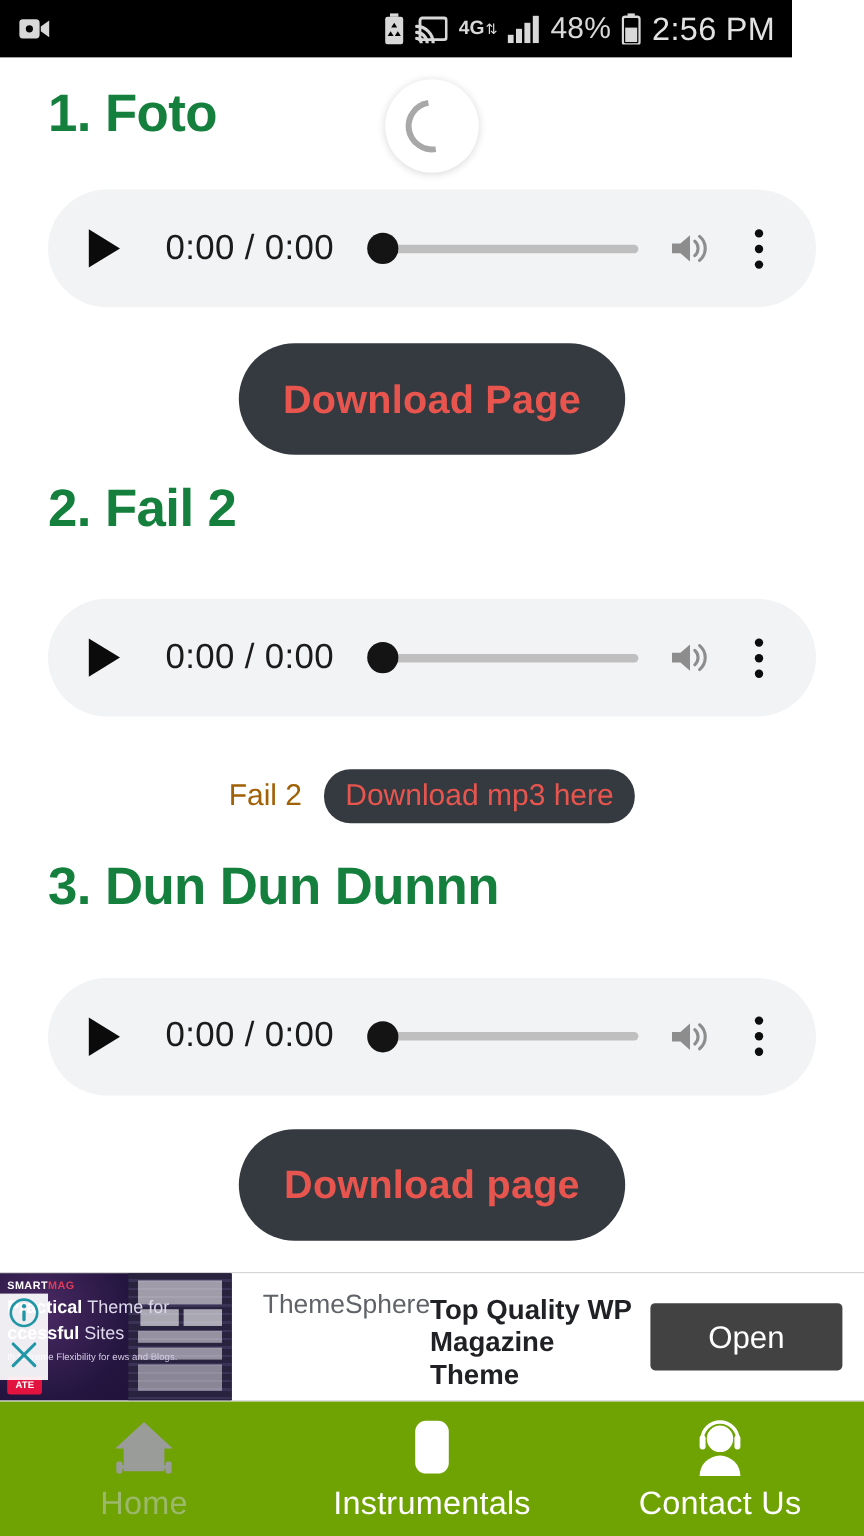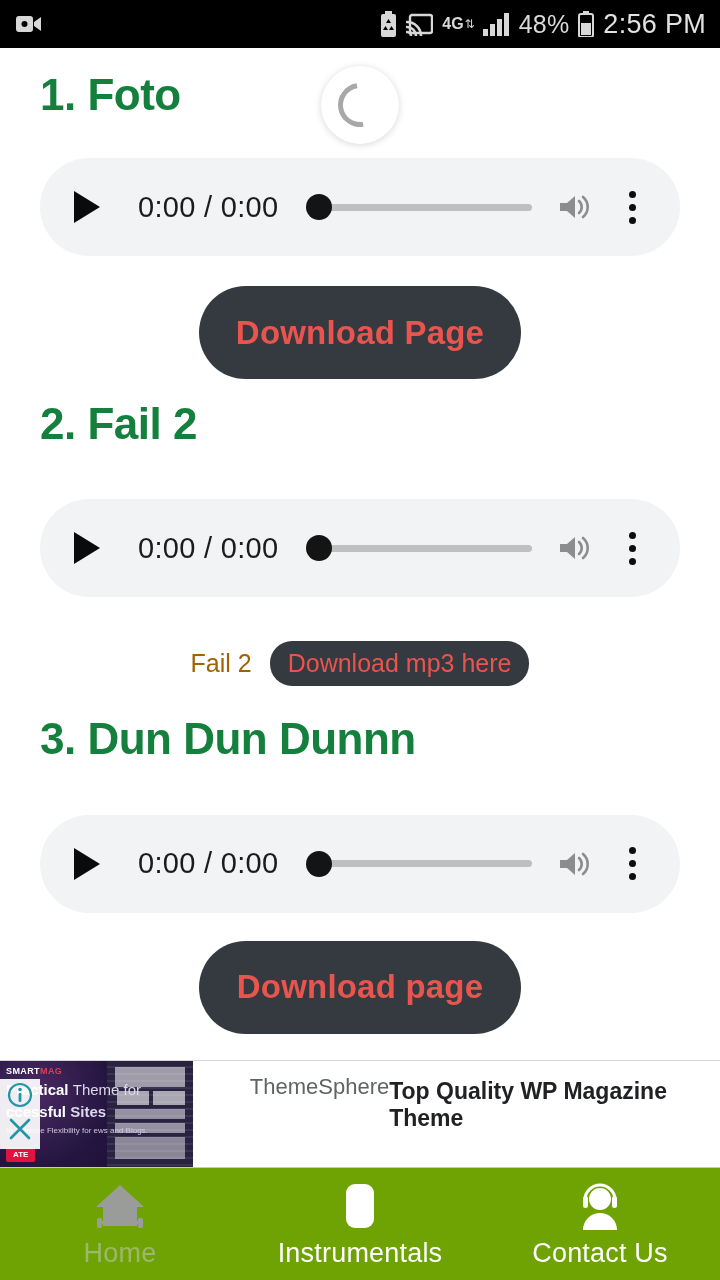--- a/index.html
+++ b/index.html
@@ -16,21 +16,21 @@
     position: relative;
     width: 720px;
     height: 1280px;
     background: #ffffff;
   }
 
   
   .statusbar {
     position: absolute;
     top: 0; left: 0;
-    width: 720px;
+    width: 660px;
     height: 48px;
     background: #000000;
     display: flex;
     align-items: center;
     padding: 0 14px 0 16px;
   }
   .sb-left { display: flex; align-items: center; gap: 10px; }
   .sb-right { margin-left: auto; display: flex; align-items: center; gap: 9px; }
 
   .sb-glyph { color: #d8d8d8; display: flex; align-items: center; }
@@ -284,21 +284,21 @@
   .ad-head1 .thin { font-weight: normal; color: #ddd8ea; }
   .ad-head2 {
     position: absolute;
     top: 42px; left: 6px;
     font-size: 15px;
     color: #ffffff;
     font-weight: bold;
     z-index: 3;
     white-space: nowrap;
   }
-  .ad-head2 .thin { font-weight: bold; color: #ddd8ea; }
+  .ad-head2 .thin { font-weight: normal; color: #ddd8ea; }
   .ad-sub {
     position: absolute;
     top: 64px; left: 6px;
     font-size: 8px;
     color: #cfc8e0;
     z-index: 3;
     white-space: nowrap;
     line-height: 1.5;
   }
   .ad-cta {
@@ -593,20 +593,23 @@
           </svg>
         </span>
       </div>
     </div>
 
     <div class="ad-text">
       <div class="ad-advertiser">ThemeSphere</div>
       <div class="ad-headline">Top Quality WP Magazine Theme</div>
     </div>
 
+    <div class="ad-open-wrap">
+      <button class="ad-open">Open</button>
+    </div>
   </div>
 
   <div class="bottom-nav">
 
     <div class="nav-item inactive">
       <div class="nav-icon">
         <svg width="58" height="52" viewBox="0 0 58 52">
           <path d="M29 3 L53 25 L46 25 L46 44 L12 44 L12 25 L5 25 Z" fill="#9a9c9a"></path>
           <rect x="6" y="36" width="5" height="10" rx="1.5" fill="#9a9c9a"></rect>
           <rect x="47" y="36" width="5" height="10" rx="1.5" fill="#9a9c9a"></rect>

